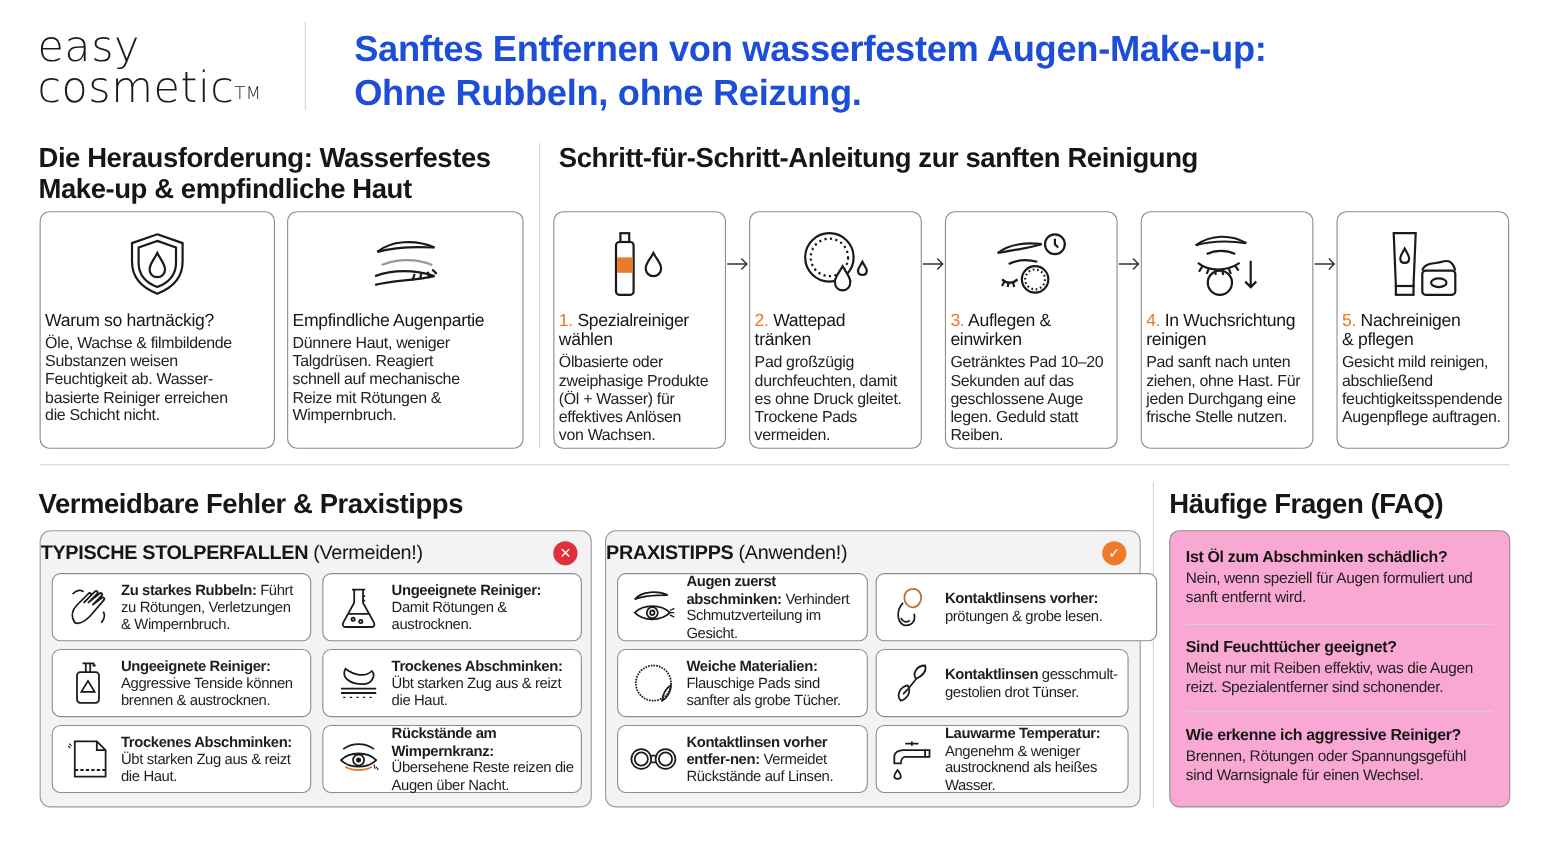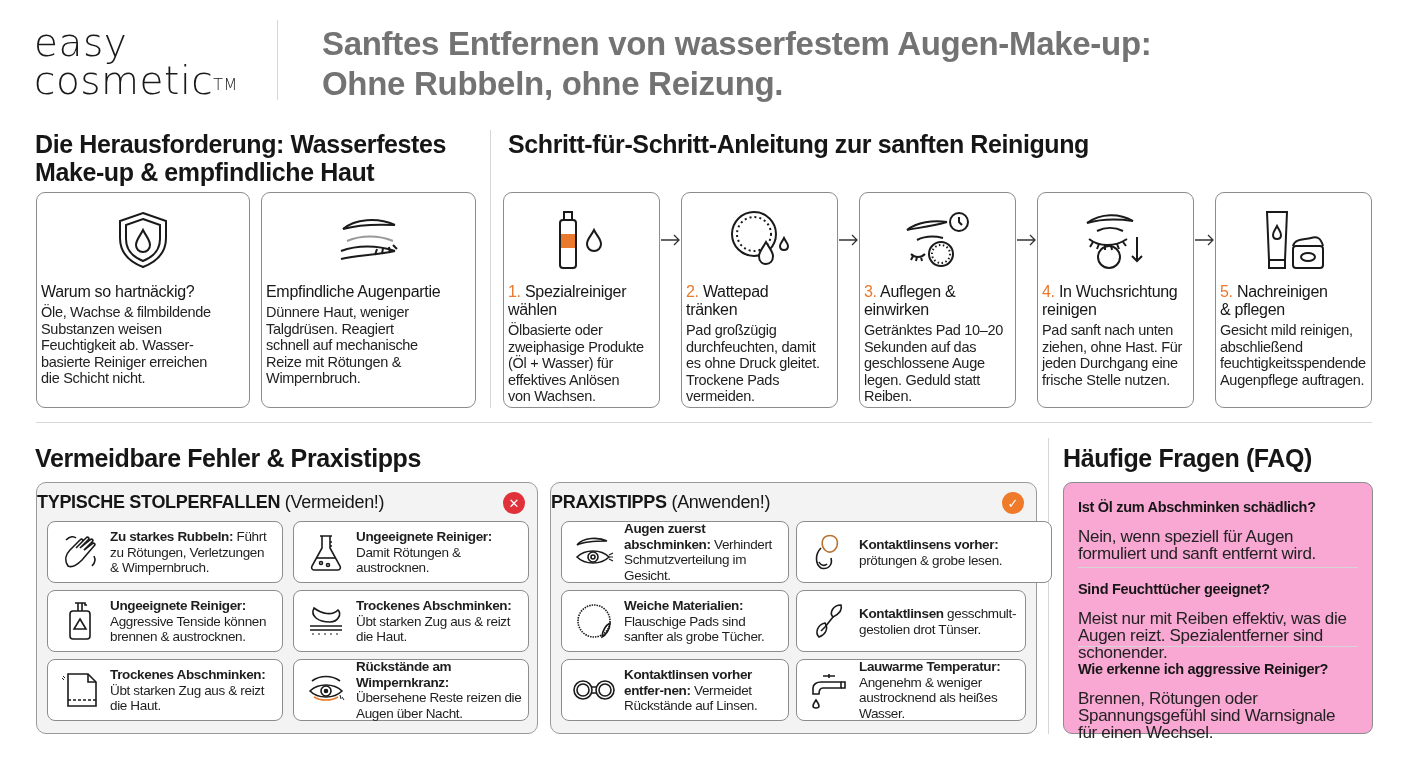--- a/index.html
+++ b/index.html
@@ -1,40 +1,40 @@
 <!DOCTYPE html>
 <html><head>
 <meta charset="utf-8">
 <style>
 *{box-sizing:border-box;margin:0;padding:0}
 body{width:1408px;height:768px;background:#ffffff;font-family:"Liberation Sans","DejaVu Sans",sans-serif;color:#161616;position:relative;overflow:hidden}
 .abs{position:absolute}
 .logo{left:34px;top:24px;font-family:"DejaVu Sans",sans-serif;font-size:39px;line-height:38px;letter-spacing:0.5px;font-weight:300;color:#1a1a1a}
 .logo sup{font-size:16px;vertical-align:top;position:relative;top:4px}
 .vline{background:#d6d6d6;width:1px}
-.title{left:322px;top:24px;font-size:33px;font-weight:700;line-height:40px;letter-spacing:-0.3px;color:#737373}
+.title{left:322px;top:24px;font-size:33px;font-weight:700;line-height:40px;letter-spacing:-0.3px;color:#1d4ed8}
 .h2{font-size:25px;font-weight:700;line-height:28px;letter-spacing:-0.4px;color:#161616}
 .card{position:absolute;border:1.5px solid #8c8c8c;border-radius:9px;background:#fff}
 .card .icon{position:absolute;left:0;right:0;top:12px;height:70px;display:flex;justify-content:center;align-items:center}
 .card .ct{position:absolute;left:4px;right:4px;top:90px;font-size:16px;font-weight:400;line-height:18px;letter-spacing:-0.3px}
 .card .cb{position:absolute;left:4px;right:4px;text-align:left;font-size:14.5px;line-height:16.5px;letter-spacing:-0.3px;color:#222}
 .num{color:#e8792d}
 .arrow{position:absolute;width:20px;height:12px}
 .panel{position:absolute;border:1.5px solid #9a9a9a;border-radius:10px;background:#f3f3f3}
 .ptitle{position:absolute;left:0;right:0;top:8px;text-align:left;font-size:18px;line-height:22px;letter-spacing:-0.3px}
 .ptitle b{font-weight:700}
 .badge{position:absolute;right:12px;top:9px;width:22px;height:22px;border-radius:50%;display:flex;align-items:center;justify-content:center;color:#fff;font-weight:700;font-size:13px}
 .tip{position:absolute;border:1.5px solid #8c8c8c;border-radius:8px;background:#fff}
 .tip .ti{position:absolute;left:8px;top:50%;transform:translateY(-50%);width:48px;height:44px;display:flex;align-items:center;justify-content:center}
 .tip .tt{position:absolute;left:62px;right:6px;top:50%;transform:translateY(-50%);font-size:13.5px;line-height:15.5px;letter-spacing:-0.35px;color:#1e1e1e}
 .tip .tt b{font-weight:700}
 .faq{position:absolute;left:1063px;top:482px;width:310px;height:252px;border:1.5px solid #8c8c8c;border-radius:9px;background:#f9a8d4}
 .fq{position:absolute;left:14px;right:14px}
 .fq .q{font-size:14.5px;font-weight:700;line-height:17px;letter-spacing:-0.3px}
-.fq .a{font-size:17px;line-height:17px;letter-spacing:-0.3px;color:#222;margin-top:12px}
+.fq .a{font-size:14px;line-height:17px;letter-spacing:-0.3px;color:#222;margin-top:1px}
 .fsep{position:absolute;left:14px;right:14px;height:1px;background:#d5d5d5}
 svg{display:block}
 </style>
 </head>
 <body>
 
 <div class="abs logo">
   <div>easy</div>
   <div><span>cosmetic</span><sup>TM</sup></div>
 </div>

